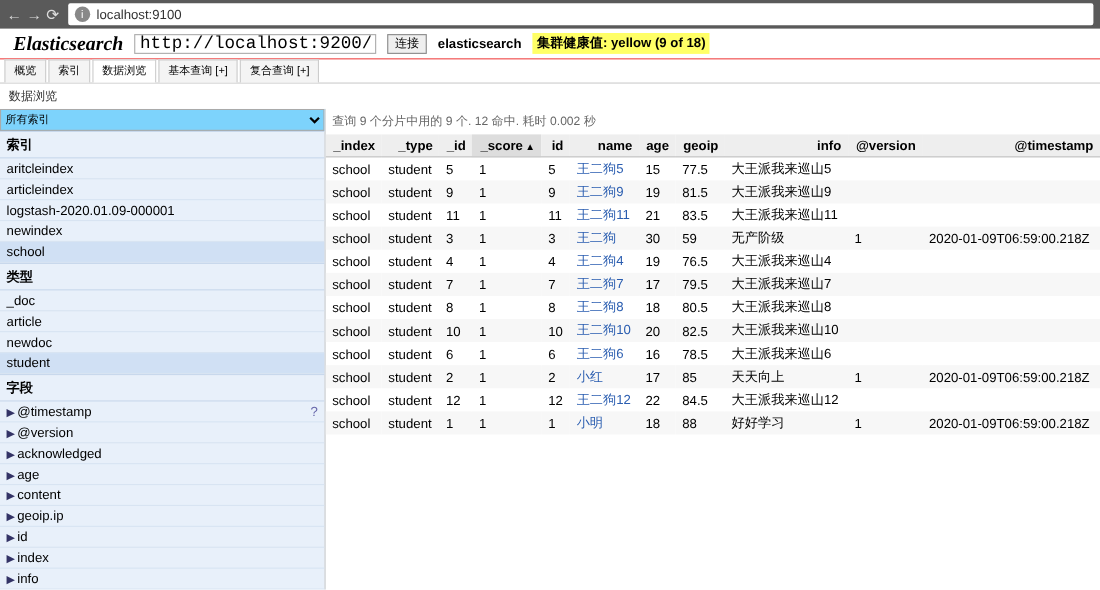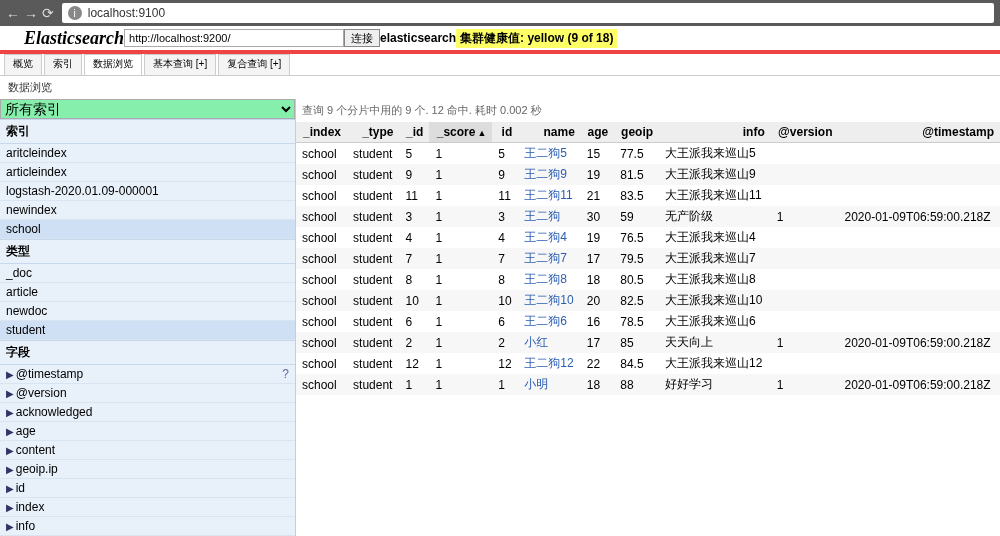--- a/index.html
+++ b/index.html
@@ -4,36 +4,36 @@
 <style>
 * { margin: 0; padding: 0; box-sizing: border-box; font-family: Arial, sans-serif; }
 body { width: 1000px; height: 536px; background: #fff; font-size: 12px; overflow: hidden; }
 
 .browser-bar { height: 26px; background: #5a5a5a; display: flex; align-items: center; padding: 0 6px; gap: 8px; color: #ddd; }
 .nav-arrows { display: flex; gap: 4px; font-size: 14px; }
 .nav-arrows span { cursor: pointer; }
 .url-bar { flex: 1; background: #fff; height: 20px; border-radius: 2px; display: flex; align-items: center; padding: 0 6px; color: #333; }
 .url-bar .info-icon { background: #888; color: #fff; width: 14px; height: 14px; border-radius: 50%; display: flex; align-items: center; justify-content: center; margin-right: 6px; font-size: 10px; }
 
-.app-header { height: 28px; border-bottom: 4px solid #ef4444; display: flex; align-items: center; padding: 0 24px; }
+.app-header { height: 28px; border-bottom: 1px solid #ef4444; display: flex; align-items: center; padding: 0 12px; gap: 10px; }
 .app-title { font-size: 18px; font-weight: bold; font-style: italic; font-family: Georgia, serif; }
-.cluster-input { width: 220px; height: 18px; border: 1px solid #aaa; padding: 0 4px; font-size: 11px; }
+.cluster-input { width: 220px; height: 18px; border: 1px solid #aaa; padding: 0 4px; font-size: 16px; font-family: Liberation Mono, monospace; }
 .connect-btn { height: 18px; border: 1px solid #888; background: #efefef; padding: 0 6px; font-size: 11px; cursor: pointer; }
 .cluster-name { font-weight: bold; }
 .health-badge { background: #ffff66; padding: 1px 4px; font-weight: bold; text-align: center; }
 
 .tabs { height: 22px; border-bottom: 1px solid #ccc; display: flex; padding: 0 4px; }
 .tab { border: 1px solid #ccc; border-bottom: none; padding: 2px 8px; margin-right: 2px; background: #f4f4f4; cursor: pointer; font-size: 10px; }
 .tab.active { background: #fff; }
 .subtitle { padding: 4px 8px; font-size: 11px; color: #333; }
 
 .main { display: flex; height: calc(100% - 26px - 28px - 22px - 22px); }
 
 .sidebar { width: 296px; background: #e8f0fa; border-right: 1px solid #ccc; overflow-y: auto; font-size: 12px; }
-.side-select { width: 100%; height: 20px; border: 1px solid #aaa; margin: 0; font-size: 14px; background: #86efac; }
+.side-select { width: 100%; height: 20px; border: 1px solid #aaa; margin: 0; font-size: 10px; background: #7dd3fc; }
 .side-header { font-weight: bold; padding: 3px 6px; border-top: 1px solid #c8d8ec; border-bottom: 1px solid #c8d8ec; }
 .side-item { padding: 2px 6px; cursor: pointer; border-bottom: 1px solid #d8e4f2; position: relative; }
 .side-item.active { background: #d0e0f4; }
 .side-item .tri { color: #336; margin-right: 2px; font-size: 10px; }
 .side-item .q { position: absolute; right: 6px; color: #66a; }
 
 .results { flex: 1; display: flex; flex-direction: column; }
 .results-status { padding: 4px 6px; color: #666; font-size: 11px; }
 .table-wrap { flex: 1; overflow: auto; }
 table { width: 100%; border-collapse: collapse; font-size: 12px; }

